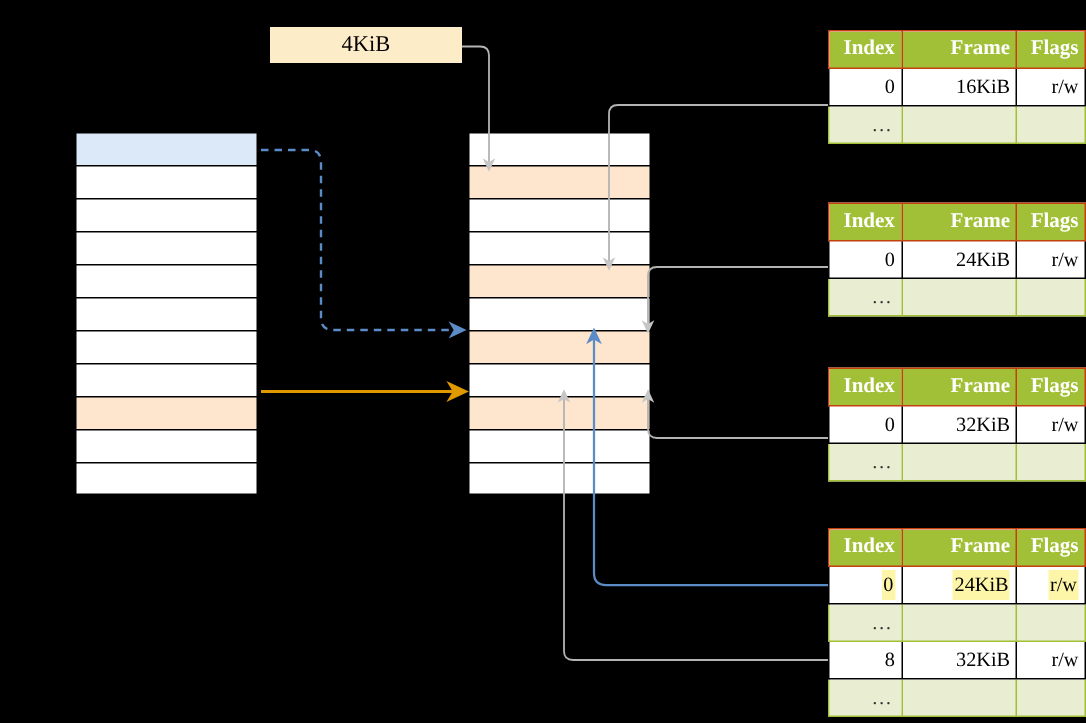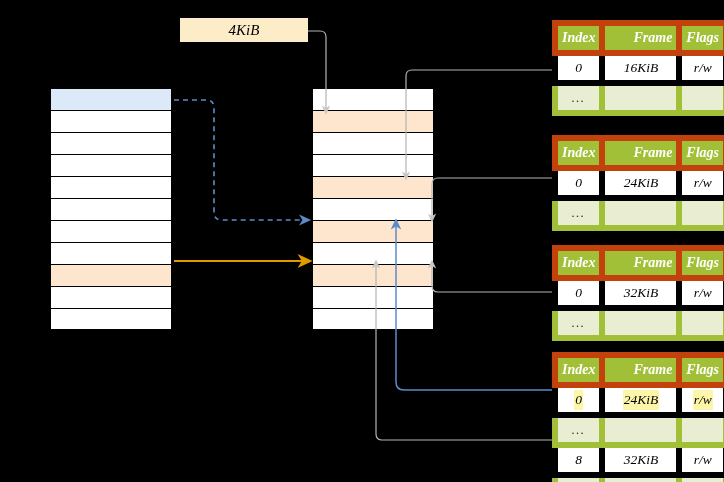--- a/index.html
+++ b/index.html
@@ -13,21 +13,20 @@
     position: relative;
     overflow: hidden;
     font-family: "Liberation Serif", serif;
   }
 
   #stage {
     position: absolute;
     left: 0; top: 0;
     width: 724px;
     height: 482px;
-    font-style: italic;
   }
 
   
   .mem-col {
     position: absolute;
     box-sizing: border-box;
   }
   .mem-row {
     box-sizing: border-box;
     border: 1px solid #000000;
@@ -42,25 +41,25 @@
 
   
   .ptable {
     position: absolute;
     border-collapse: collapse;
     table-layout: fixed;
     background: #ffffff;
     font-size: 13.5px;
   }
   .ptable th, .ptable td {
-    border: 6px solid #c2410c;
+    border: 1px solid #c2410c;
     padding: 1px 4px 2px 4px;
     height: 21px;
     line-height: 20px;
-    text-align: center;
+    text-align: right;
     font-weight: normal;
     white-space: nowrap;
     overflow: hidden;
   }
   .ptable th {
     background: #a2c037;
     color: #ffffff;
     font-weight: bold;
     font-size: 14px;
   }

